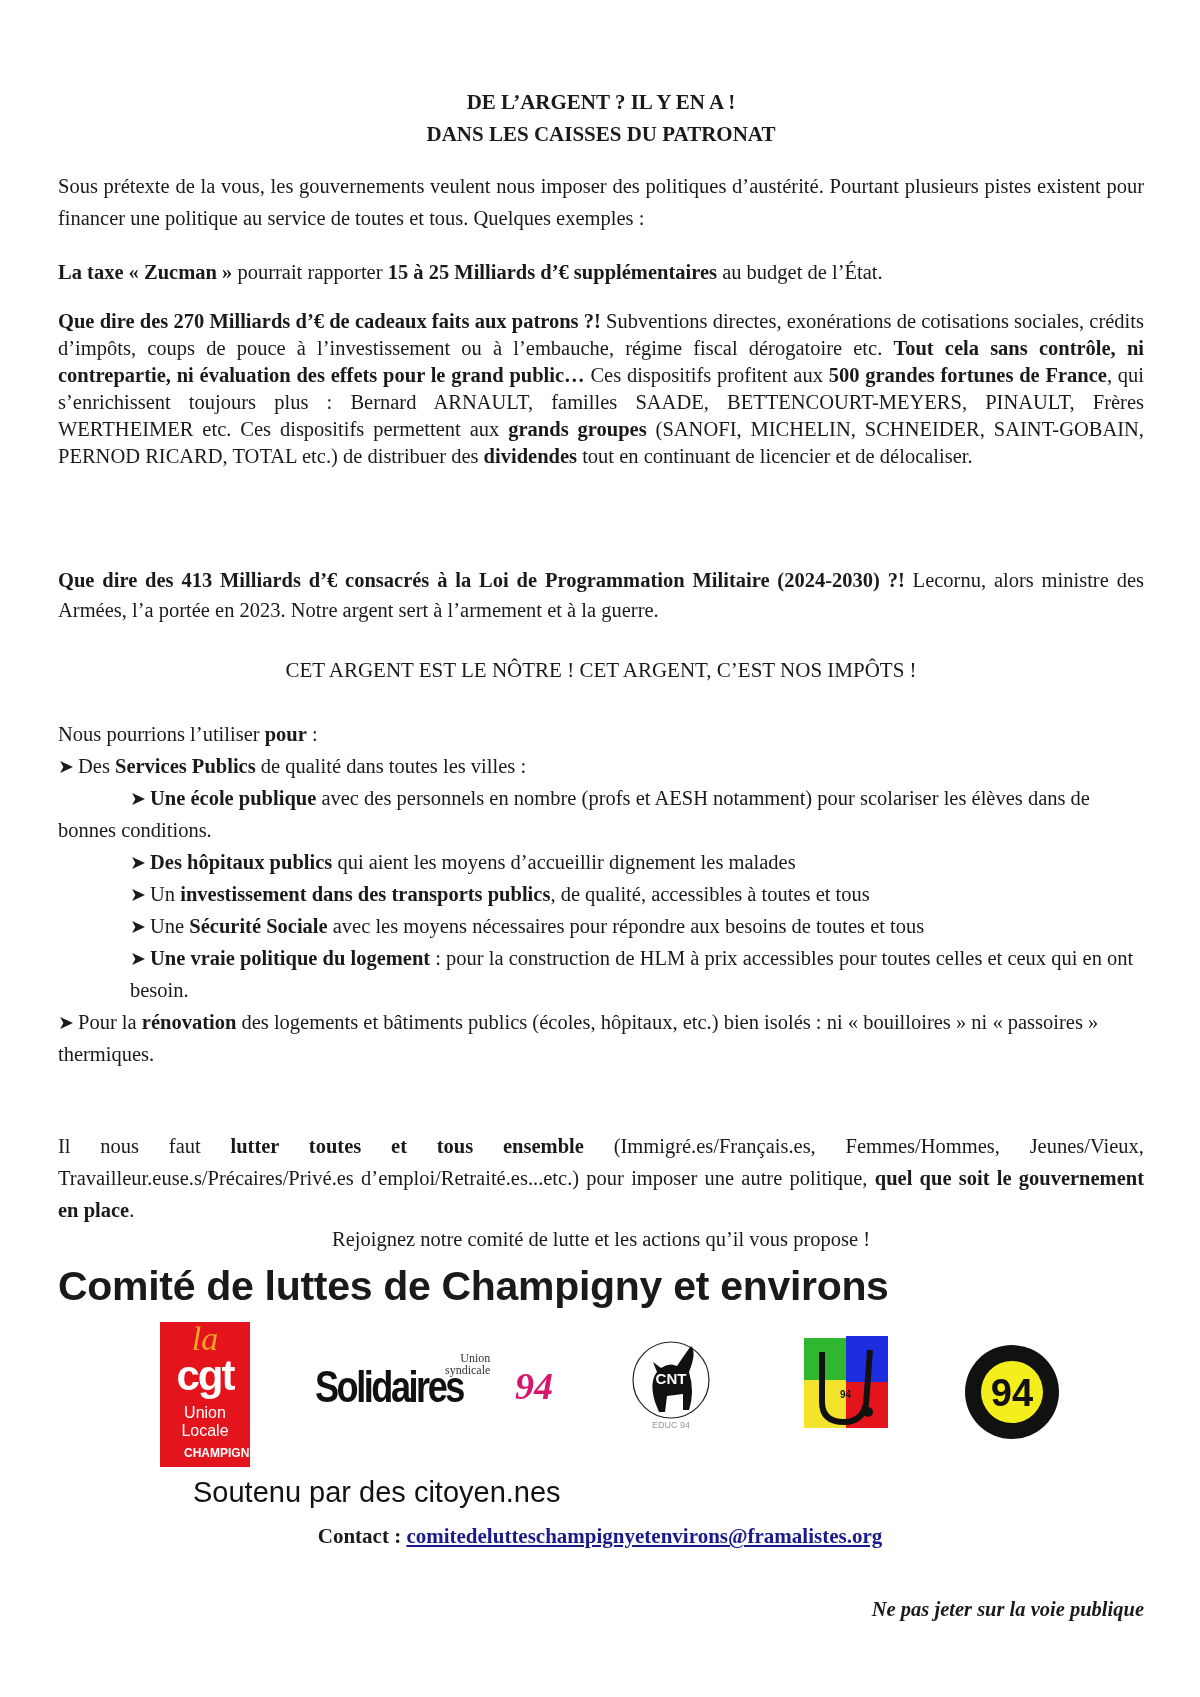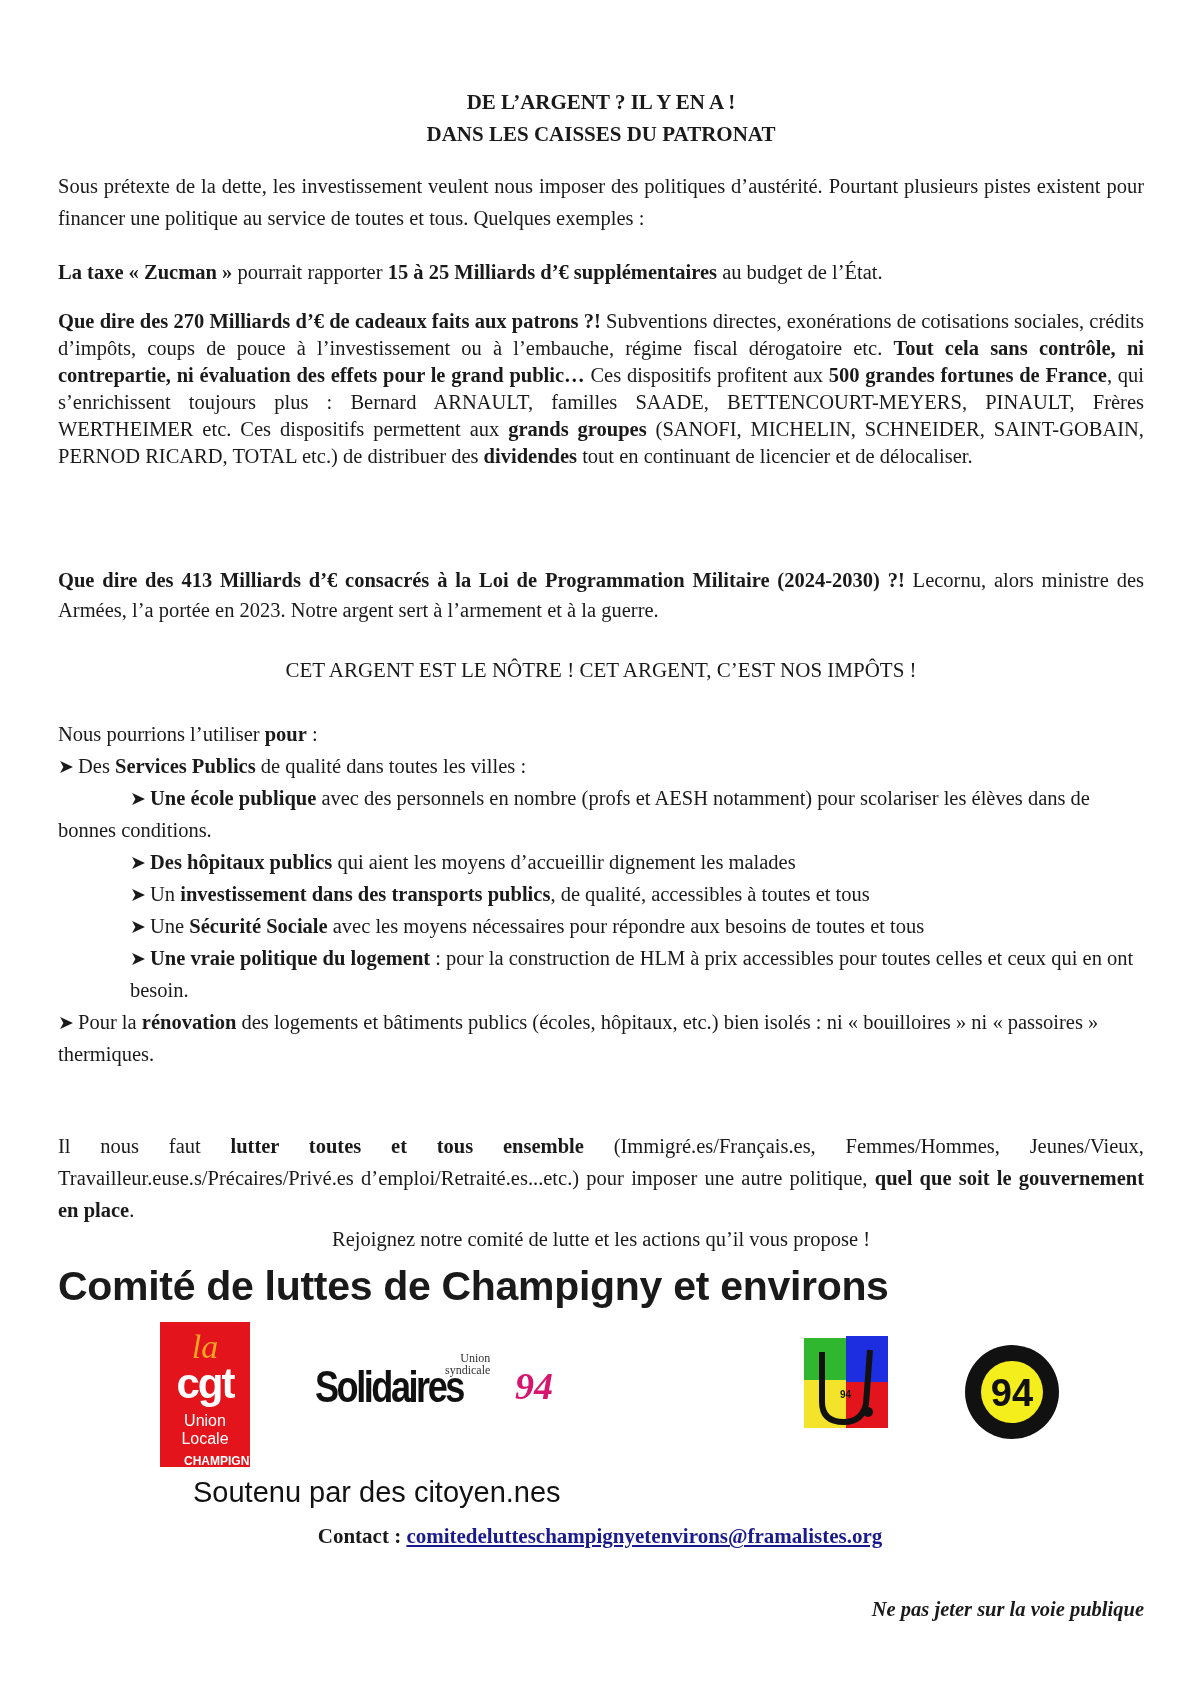--- a/index.html
+++ b/index.html
@@ -16,21 +16,21 @@
   .slogan { font-weight: normal; font-size: 21px; }
   .li { font-size: 20.5px; line-height: 32px; text-align: left; }
   .arrow { display: inline-block; width: 20px; font-weight: bold; font-size: 19px; font-family: "DejaVu Sans", sans-serif; }
   .indent { padding-left: 72px; }
   .sans-title { font-family: Liberation Sans, sans-serif; font-weight: bold;
                 font-size: 41px; text-align: left; position: absolute; top: 1263px; left: 58px; width: 1086px; letter-spacing: -0.3px; }
   .logos { position: absolute; top: 1322px; left: 0; width: 1200px; height: 150px; }
   .logo { position: absolute; }
   .cgt { left: 160px; top: 0; width: 90px; height: 145px; background: #e3141b; color: #fff; text-align: center;
          font-family: "Liberation Sans", sans-serif; }
-  .cgt .la { font-family: "Liberation Serif", serif; font-style: italic; color: #f5a623; font-size: 34px; line-height: 34px; margin-top: 8px; }
+  .cgt .la { font-family: "Liberation Serif", serif; font-style: italic; color: #f5a623; font-size: 34px; line-height: 34px; }
   .cgt .cgt-word { font-weight: bold; font-size: 42px; line-height: 40px; letter-spacing: -2px; }
   .cgt .ul { font-size: 16px; margin-top: 8px; }
   .cgt .ch { font-size: 12px; font-weight: bold; margin-top: 6px; padding-left: 24px; }
   .solidaires { left: 315px; top: 30px; width: 250px; height: 60px; }
   .solidaires .word { position: absolute; left: 0; top: 10px; font-family: "Liberation Sans", sans-serif; font-weight: bold;
                       font-size: 44px; letter-spacing: -3px; color: #111; transform: scaleX(0.82); transform-origin: left; }
   .solidaires .us { position: absolute; left: 130px; top: 0; font-size: 12px; line-height: 12px; color: #333; font-family: "Liberation Serif", serif; text-align: right; }
   .solidaires .n94 { position: absolute; left: 200px; top: 12px; font-size: 38px; font-weight: bold; font-style: italic; color: #d6166e; font-family: "Liberation Serif", serif; }
   .cnt { left: 625px; top: 10px; width: 92px; height: 100px; }
   .unsa { left: 800px; top: 12px; width: 92px; height: 100px; }
@@ -41,21 +41,21 @@
   .footer { position: absolute; top: 1598px; right: 56px; font-size: 20.5px; font-weight: bold; font-style: italic; }
 </style>
 </head>
 <body>
 
 <div class="page">
   <h1 class="title title1">DE L’ARGENT ? IL Y EN A !</h1>
   <h1 class="title title2">DANS LES CAISSES DU PATRONAT</h1>
 
   <div class="blk" style="top:171px;">
-    <p>Sous prétexte de la dette, les investissement veulent nous imposer des politiques d’austérité. Pourtant plusieurs pistes existent pour financer une politique au service de toutes et tous. Quelques exemples :</p>
+    <p>Sous prétexte de la vous, les gouvernements veulent nous imposer des politiques d’austérité. Pourtant plusieurs pistes existent pour financer une politique au service de toutes et tous. Quelques exemples :</p>
   </div>
 
   <div class="blk" style="top:257px;">
     <p style="text-align:left;"><b>La taxe « Zucman »</b><span> pourrait rapporter </span><b>15 à 25 Milliards d’€ supplémentaires</b><span> au budget de l’État.</span></p>
   </div>
 
   <div class="blk" style="top:308px;">
     <p style="line-height:27px;"><b>Que dire des 270 Milliards d’€ de cadeaux faits aux patrons ?!</b><span> Subventions directes, exonérations de cotisations sociales, crédits d’impôts, coups de pouce à l’investissement ou à l’embauche, régime fiscal dérogatoire etc. </span><b>Tout cela sans contrôle, ni contrepartie, ni évaluation des effets pour le grand public…</b><span> Ces dispositifs profitent aux </span><b>500 grandes fortunes de France</b><span>, qui s’enrichissent toujours plus : Bernard ARNAULT, familles SAADE, BETTENCOURT-MEYERS, PINAULT, Frères WERTHEIMER etc.  Ces dispositifs permettent aux </span><b>grands groupes</b><span> (SANOFI, MICHELIN, SCHNEIDER, SAINT-GOBAIN, PERNOD RICARD, TOTAL etc.) de distribuer des </span><b>dividendes</b><span> tout en continuant de licencier et de délocaliser.</span></p>
   </div>
 
@@ -92,20 +92,28 @@
     <div class="ul">Union Locale</div>
     <div class="ch">CHAMPIGNY</div>
   </div>
 
   <div class="logo solidaires">
     <div class="us"><span>Union</span><br><span>syndicale</span></div>
     <div class="word">Solidaires</div>
     <div class="n94">94</div>
   </div>
 
+  <div class="logo cnt">
+    <svg width="92" height="100" viewBox="0 0 92 100">
+      <circle cx="46" cy="48" r="38" fill="none" stroke="#222" stroke-width="1.2"></circle>
+      <path d="M30 70 Q24 50 32 40 L28 30 L36 36 Q44 30 52 34 Q60 22 66 14 Q72 20 64 40 Q70 60 64 78 L58 78 L58 62 L42 64 L40 80 L34 80 Z" fill="#111"></path>
+      <text x="46" y="52" font-family="Liberation Sans, sans-serif" font-size="15" font-weight="bold" fill="#fff" text-anchor="middle">CNT</text>
+      <text x="46" y="96" font-family="Liberation Sans, sans-serif" font-size="9" fill="#999" text-anchor="middle">EDUC 94</text>
+    </svg>
+  </div>
 
   <div class="logo unsa">
     <svg width="92" height="100" viewBox="0 0 92 100">
       <rect x="4" y="4" width="42" height="42" fill="#2fb82f"></rect>
       <rect x="46" y="2" width="42" height="46" fill="#1d2ee0"></rect>
       <rect x="4" y="46" width="42" height="48" fill="#f3e42b"></rect>
       <rect x="46" y="48" width="42" height="46" fill="#e3141b"></rect>
       <path d="M22 18 L22 68 Q22 88 44 88 Q62 88 66 70 L70 16" fill="none" stroke="#111" stroke-width="6"></path>
       <circle cx="68" cy="78" r="5" fill="#111"></circle>
       <text x="40" y="64" font-family="Liberation Sans, sans-serif" font-size="10" font-weight="bold" fill="#111">94</text>

